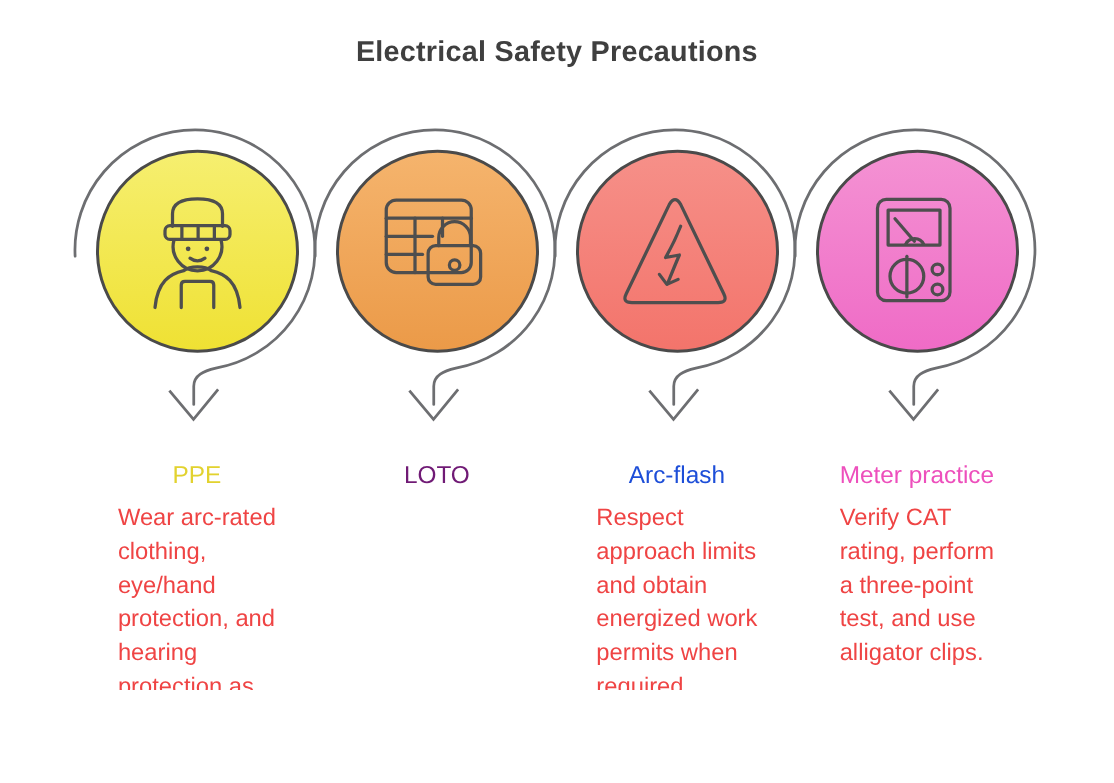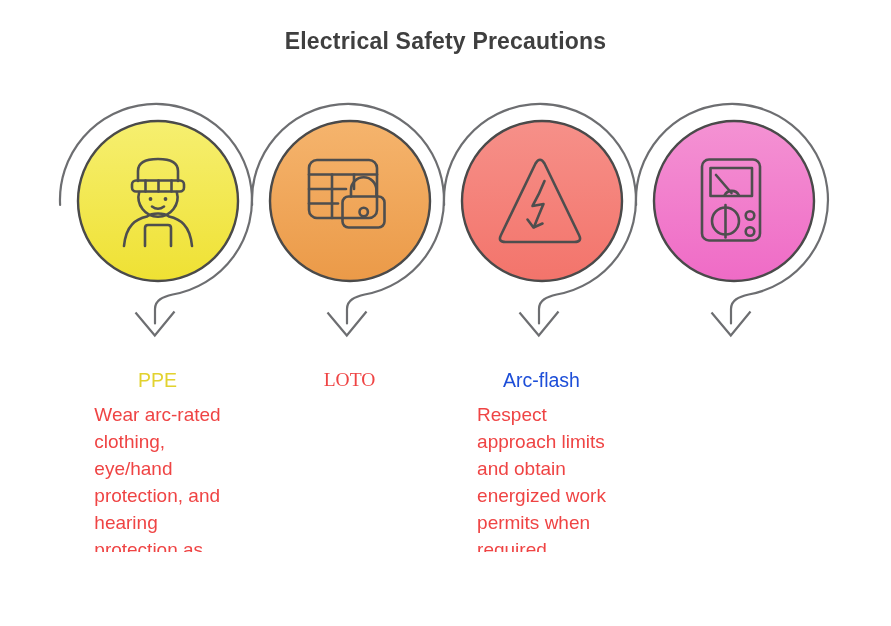--- a/index.html
+++ b/index.html
@@ -81,21 +81,21 @@
           <path d="M 100 79.5 L 100 94"></path>
           <path d="M 55 94 L 92 94"></path>
           <path d="M 55 108.5 L 84 108.5"></path>
           <g>
             <path d="M 97 101.5 L 97 95 A 12.7 12.7 0 0 1 122.4 95 L 122.4 101.5"></path>
             <rect x="88.5" y="101.5" width="42" height="31" rx="6"></rect>
             <circle cx="109.7" cy="117" r="4.2"></circle>
           </g>
         </g>
       </svg>
-      <div class="label" style="color: #ef4444; font-family: Liberation Serif, serif;">LOTO</div>
+      <div class="label" style="color: #701a75;">LOTO</div>
     </div>
 
     <div class="unit">
       <svg class="graphic" viewBox="0 0 192 260">
         <defs>
           <linearGradient id="grad2" x1="0" y1="0" x2="0" y2="1">
             <stop offset="0" stop-color="#f69089"></stop>
             <stop offset="1" stop-color="#f3746b"></stop>
           </linearGradient>
         </defs>
@@ -136,16 +136,22 @@
           <rect x="64" y="64.5" width="58" height="81" rx="7"></rect>
           <rect x="72.5" y="73" width="41.5" height="28"></rect>
           <path d="M 78 80 L 93.5 98"></path>
           <path d="M 86.5 100.5 A 8 8 0 0 1 101 100.5"></path>
           <circle cx="87.5" cy="126" r="13.5"></circle>
           <path d="M 87.5 110 L 87.5 142.5"></path>
           <circle cx="112" cy="120.5" r="4.3"></circle>
           <circle cx="112" cy="136.5" r="4.3"></circle>
         </g>
       </svg>
+      <div class="label" style="color: rgb(237, 79, 188);">Meter practice</div>
+      <div class="desc">Verify CAT
+rating, perform
+a three-point
+test, and use
+alligator clips.</div>
     </div>
 
   </div>
 </div>
 
 </body></html>

